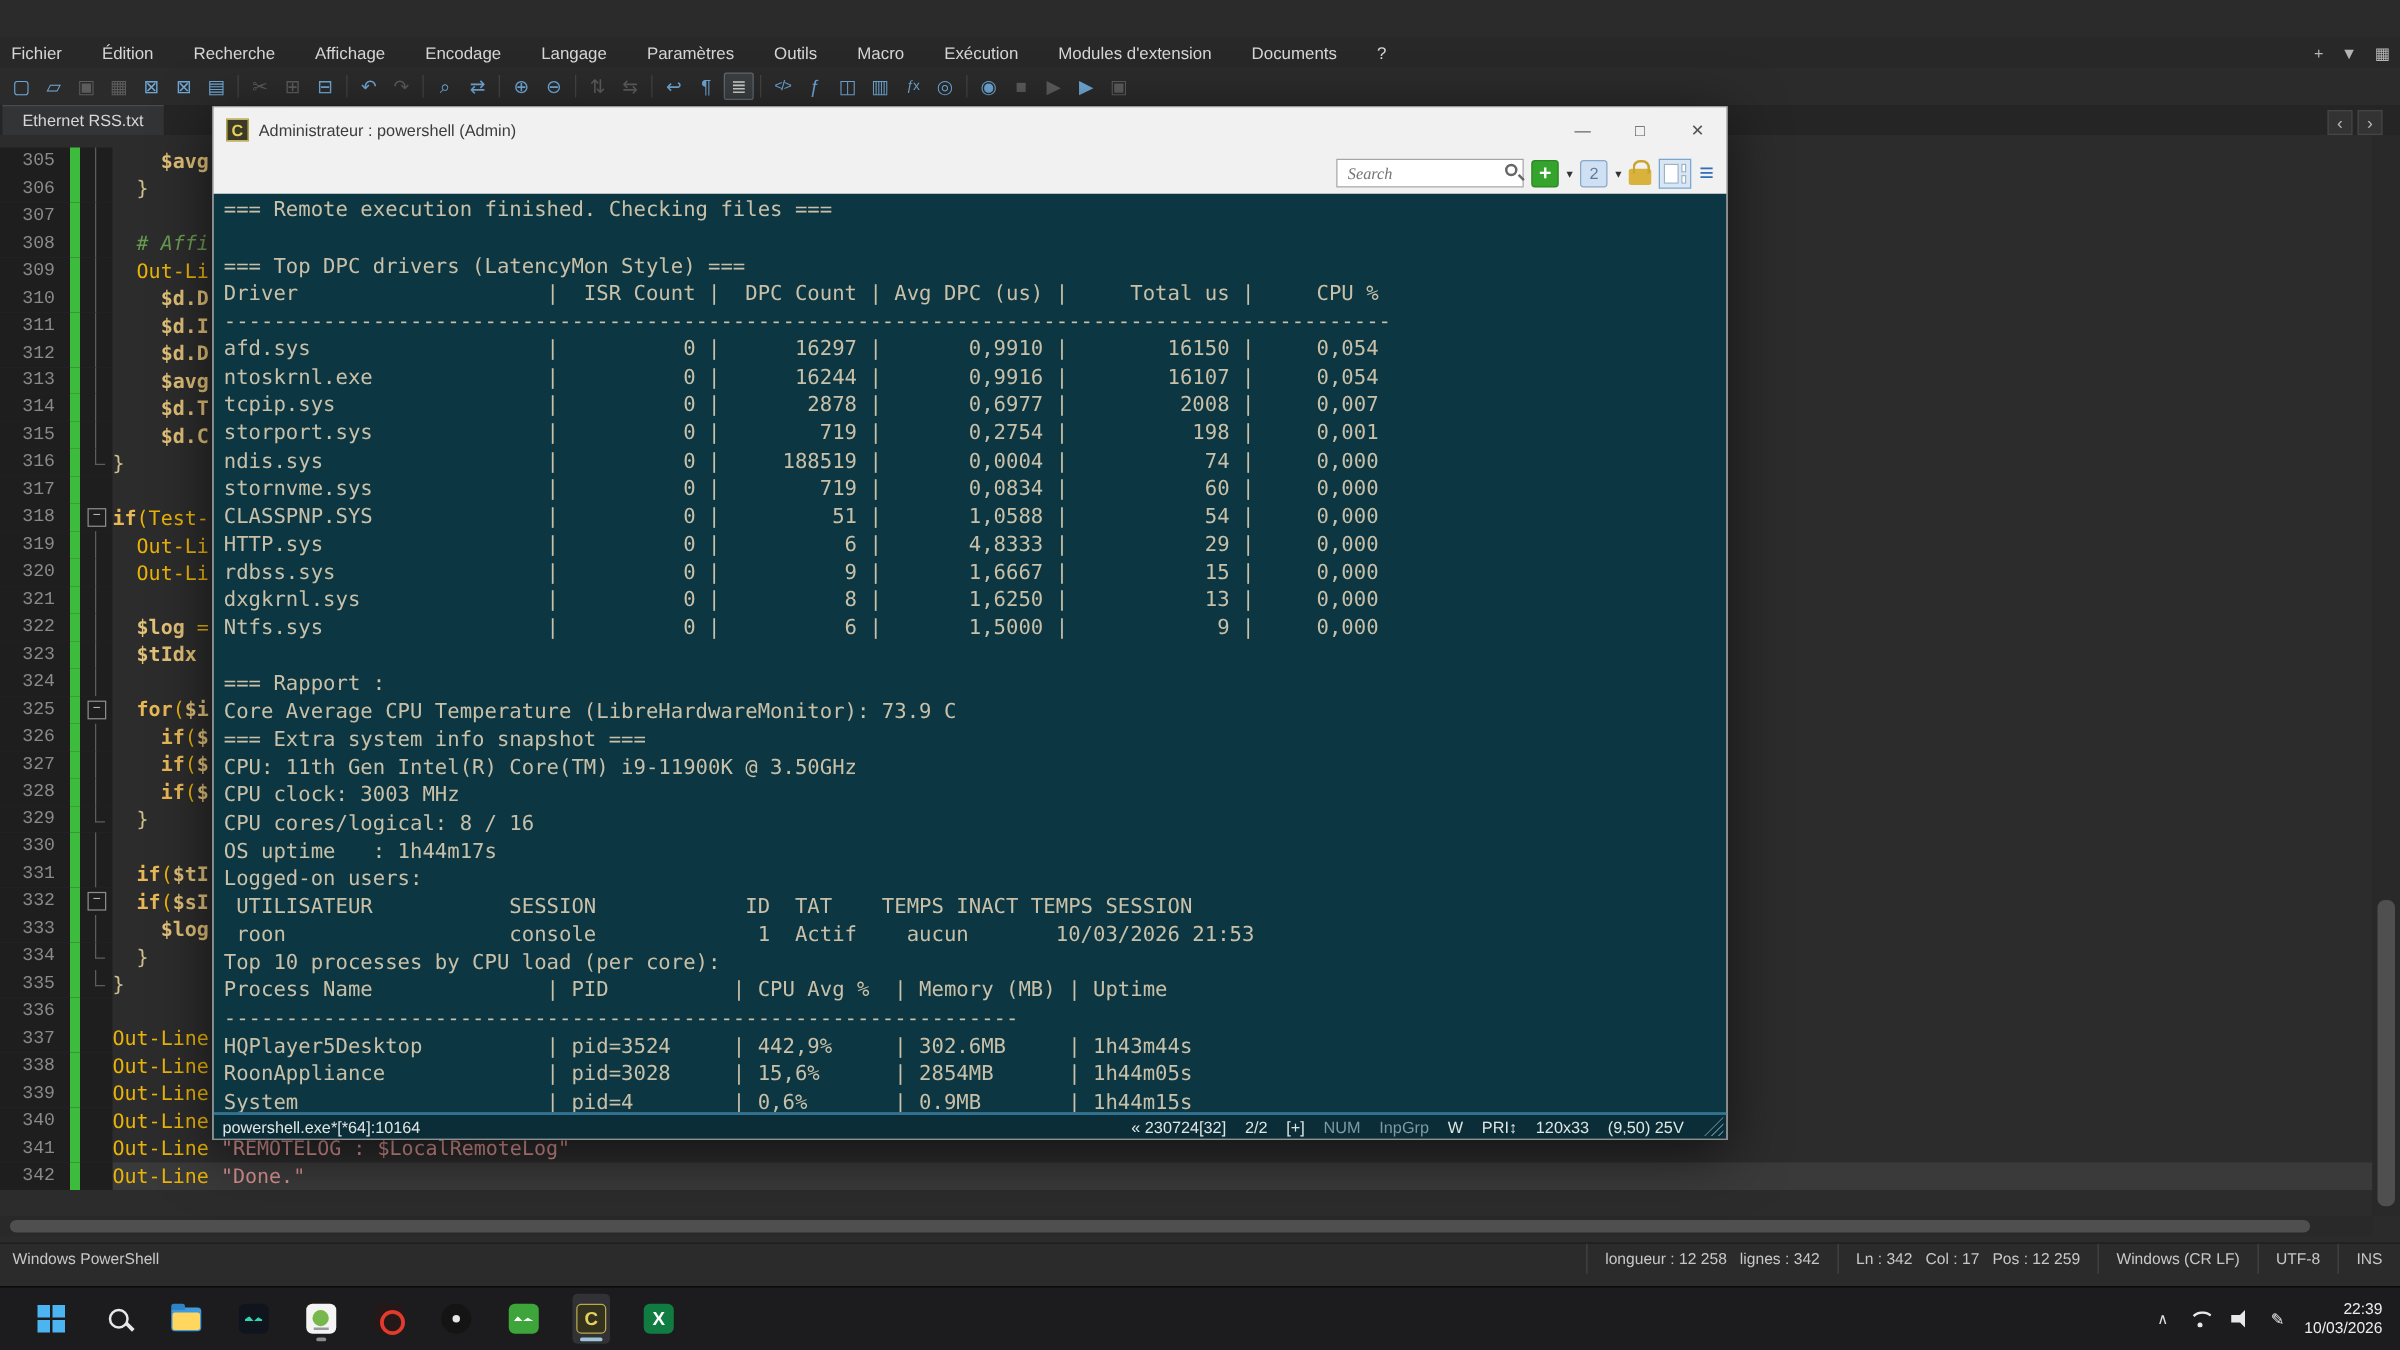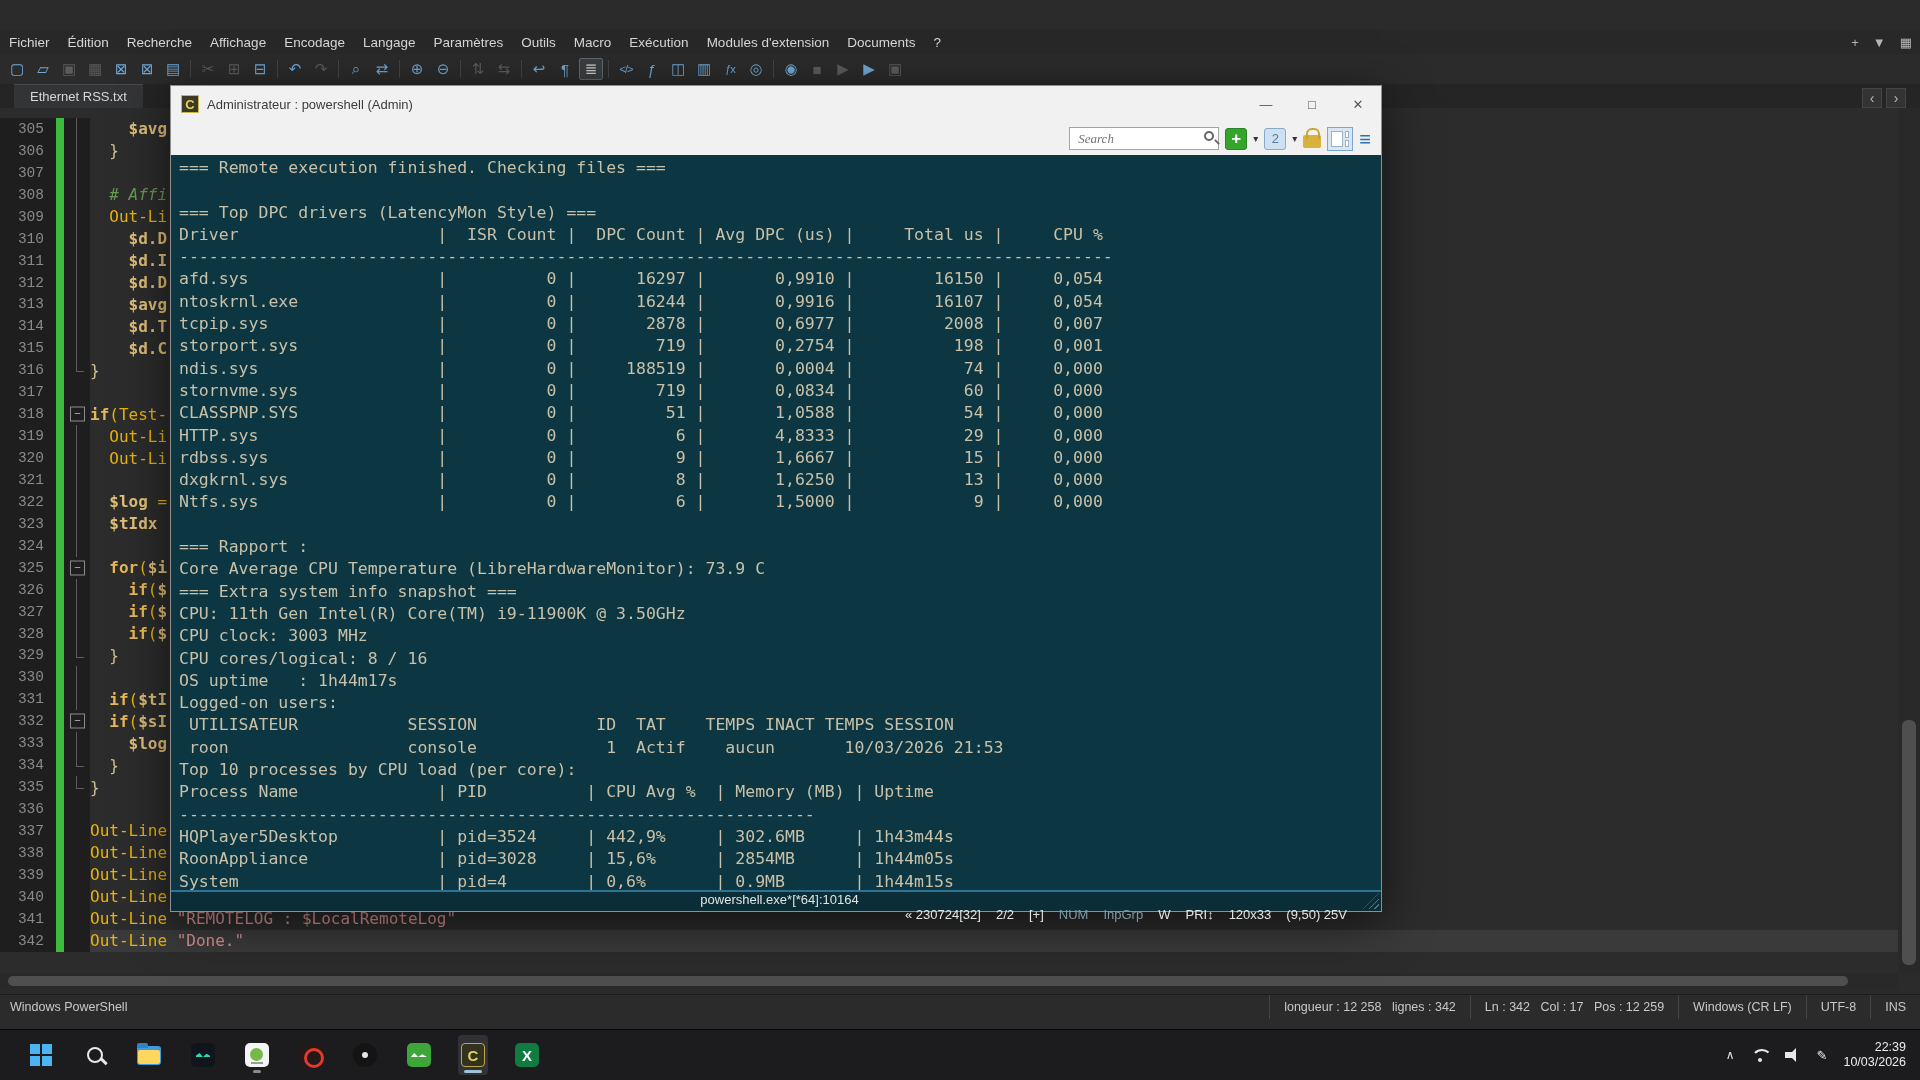--- a/index.html
+++ b/index.html
@@ -8,34 +8,34 @@
 
   
   #npp { position:absolute; left:0; top:0; width:1920px; height:1029px; background:#2b2b2b; }
   #npp-titlebar { position:absolute; left:0; top:0; width:100%; height:30px; background:#2b2b2b;
     display:flex; align-items:center; color:#cfcfcf; font-size:13px;margin-top:28px; }
   .npp-ico { width:16px; height:16px; margin:0 8px 0 10px; background:#f5f5f5; border-radius:2px; position:relative; }
   .npp-ico::after { content:""; position:absolute; left:3px; top:3px; width:10px; height:10px; border-radius:50%; background:#67a33c; }
   .cap-btns { margin-left:auto; display:flex; height:100%; }
   .cap-btn { width:46px; height:100%; display:flex; align-items:center; justify-content:center; color:#c8c8c8; font-size:13px; }
   #npp-menubar { position:absolute; left:0; top:30px; width:100%; height:24px; background:#282828;
-    display:flex; align-items:center; color:#d6d6d6; font-size:13.5px; }
+    display:flex; align-items:center; color:#d6d6d6; font-size:13.5px;gap:14px; }
   .menu-item { padding:3px 9px; }
   .menu-right { margin-left:auto; margin-right:8px; display:flex; gap:14px; color:#b5b5b5; font-size:13px; }
   #npp-toolbar { position:absolute; left:0; top:54px; width:100%; height:30px; background:#2b2b2b;
     display:flex; align-items:center; padding-left:4px; }
   .tbi { width:24px; height:22px; display:flex; align-items:center; justify-content:center;
     font-size:15px; margin:0 1px; border:1px solid transparent; border-radius:2px; }
   .tbi.blue { color:#6fa8d6; } .tbi.dim { color:#5c5c5c; } .tbi.white { color:#cfcfcf; }
   .tbi.pressed { background:#3c3f41; border-color:#5f6a72; }
   .tbi.small { font-size:11px; letter-spacing:-1px; }
   .tb-sep { width:1px; height:18px; background:#444; margin:0 4px; }
   #npp-tabbar { position:absolute; left:0; top:84px; width:100%; height:24px; background:#252526; display:flex; align-items:flex-end; }
   #npp-tab { height:24px; background:#333436; color:#d8d8d8; font-size:13px; padding:0 16px;
-    display:flex; align-items:center; margin-left:14px; border-top:1px solid #4a4a4a; }
+    display:flex; align-items:center; margin-left:2px; border-top:1px solid #4a4a4a; }
   .tab-scrolls { margin-left:auto; margin-right:14px; display:flex; gap:4px; }
   .tab-scroll-btn { width:20px; height:20px; background:#333; color:#bbb; display:flex; align-items:center;
     justify-content:center; font-size:14px; border:1px solid #454545; }
 
   
   #editor { position:absolute; left:0; top:108px; width:1898px; height:865px; background:#2c2c2c; overflow:hidden; }
   #editor-lines { position:absolute; left:0; top:10px; width:100%; }
   .cl { display:flex; height:21.95px; align-items:center; }
   .cl .num { width:56px; flex:0 0 56px; background:#1e1e1e; color:#8a8a8a; text-align:right;
     padding-right:12px; font-size:14.5px; height:100%; display:flex; align-items:center; justify-content:flex-end;
@@ -103,21 +103,21 @@
   .t-panes { width:26px; height:24px; background:#d9e7f5; border:1px solid #7aa7d0; display:flex; padding:3px; gap:2px; }
   .t-panes .a { flex:2; background:#fff; border:1px solid #9bb3c8; }
   .t-panes .b { flex:1; display:flex; flex-direction:column; gap:2px; }
   .t-panes .b span { flex:1; background:#fff; border:1px solid #9bb3c8; }
   .t-ham { color:#2d6fb8; font-size:20px; font-weight:bold; line-height:0; margin-right:4px; }
 
   #t-console { height:735px; background:#0c3641; overflow:hidden; }
   #t-console pre { font-family:"DejaVu Sans Mono", monospace; font-size:16.5px; line-height:22.3px;
     color:#c8c0a8; padding:2px 0 0 8px; white-space:pre; }
   #t-status { height:21px; background:#0a2d38; border-top:2px solid #2d7396; display:flex; align-items:center;
-    color:#dfe5e2; font-size:13px; position:relative;flex-direction:column; }
+    color:#dfe5e2; font-size:13px; position:relative; }
   #t-status-left { padding-left:7px; }
   #t-status-right { margin-left:auto; display:flex; margin-right:34px; }
   #t-status-right span { margin-left:15px; }
   #t-status-right span.dim { color:#7d99a1; }
   .t-grip { position:absolute; right:2px; bottom:2px; width:16px; height:16px;
     background:repeating-linear-gradient(135deg, transparent 0 3px, #4d7886 3px 4px); clip-path:polygon(100% 0,100% 100%,0 100%); }
 
   
   #taskbar { position:absolute; left:0; top:1029px; width:1920px; height:51px; background:#1c1c1e;
     border-top:1px solid #060606; display:flex; align-items:center; z-index:20; }

